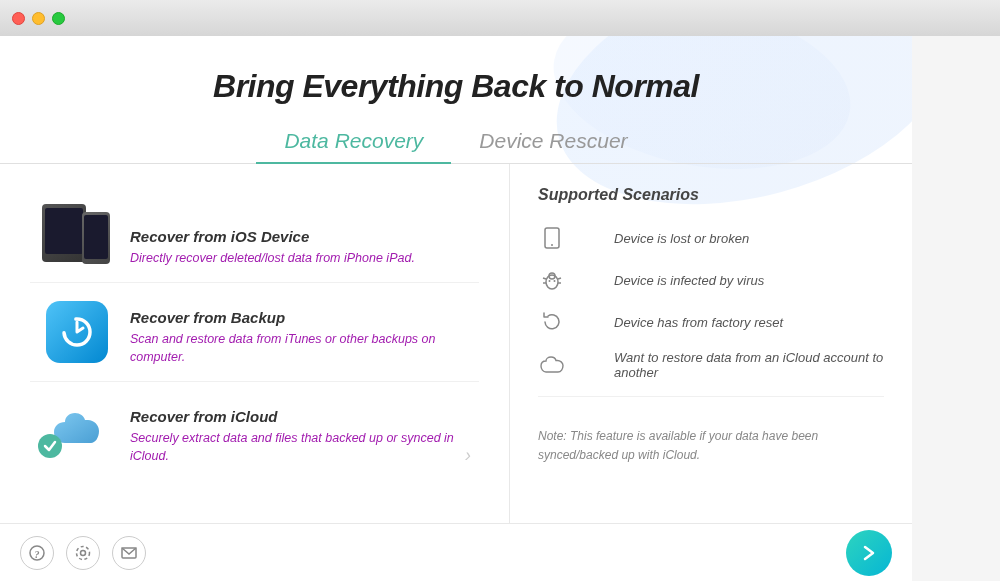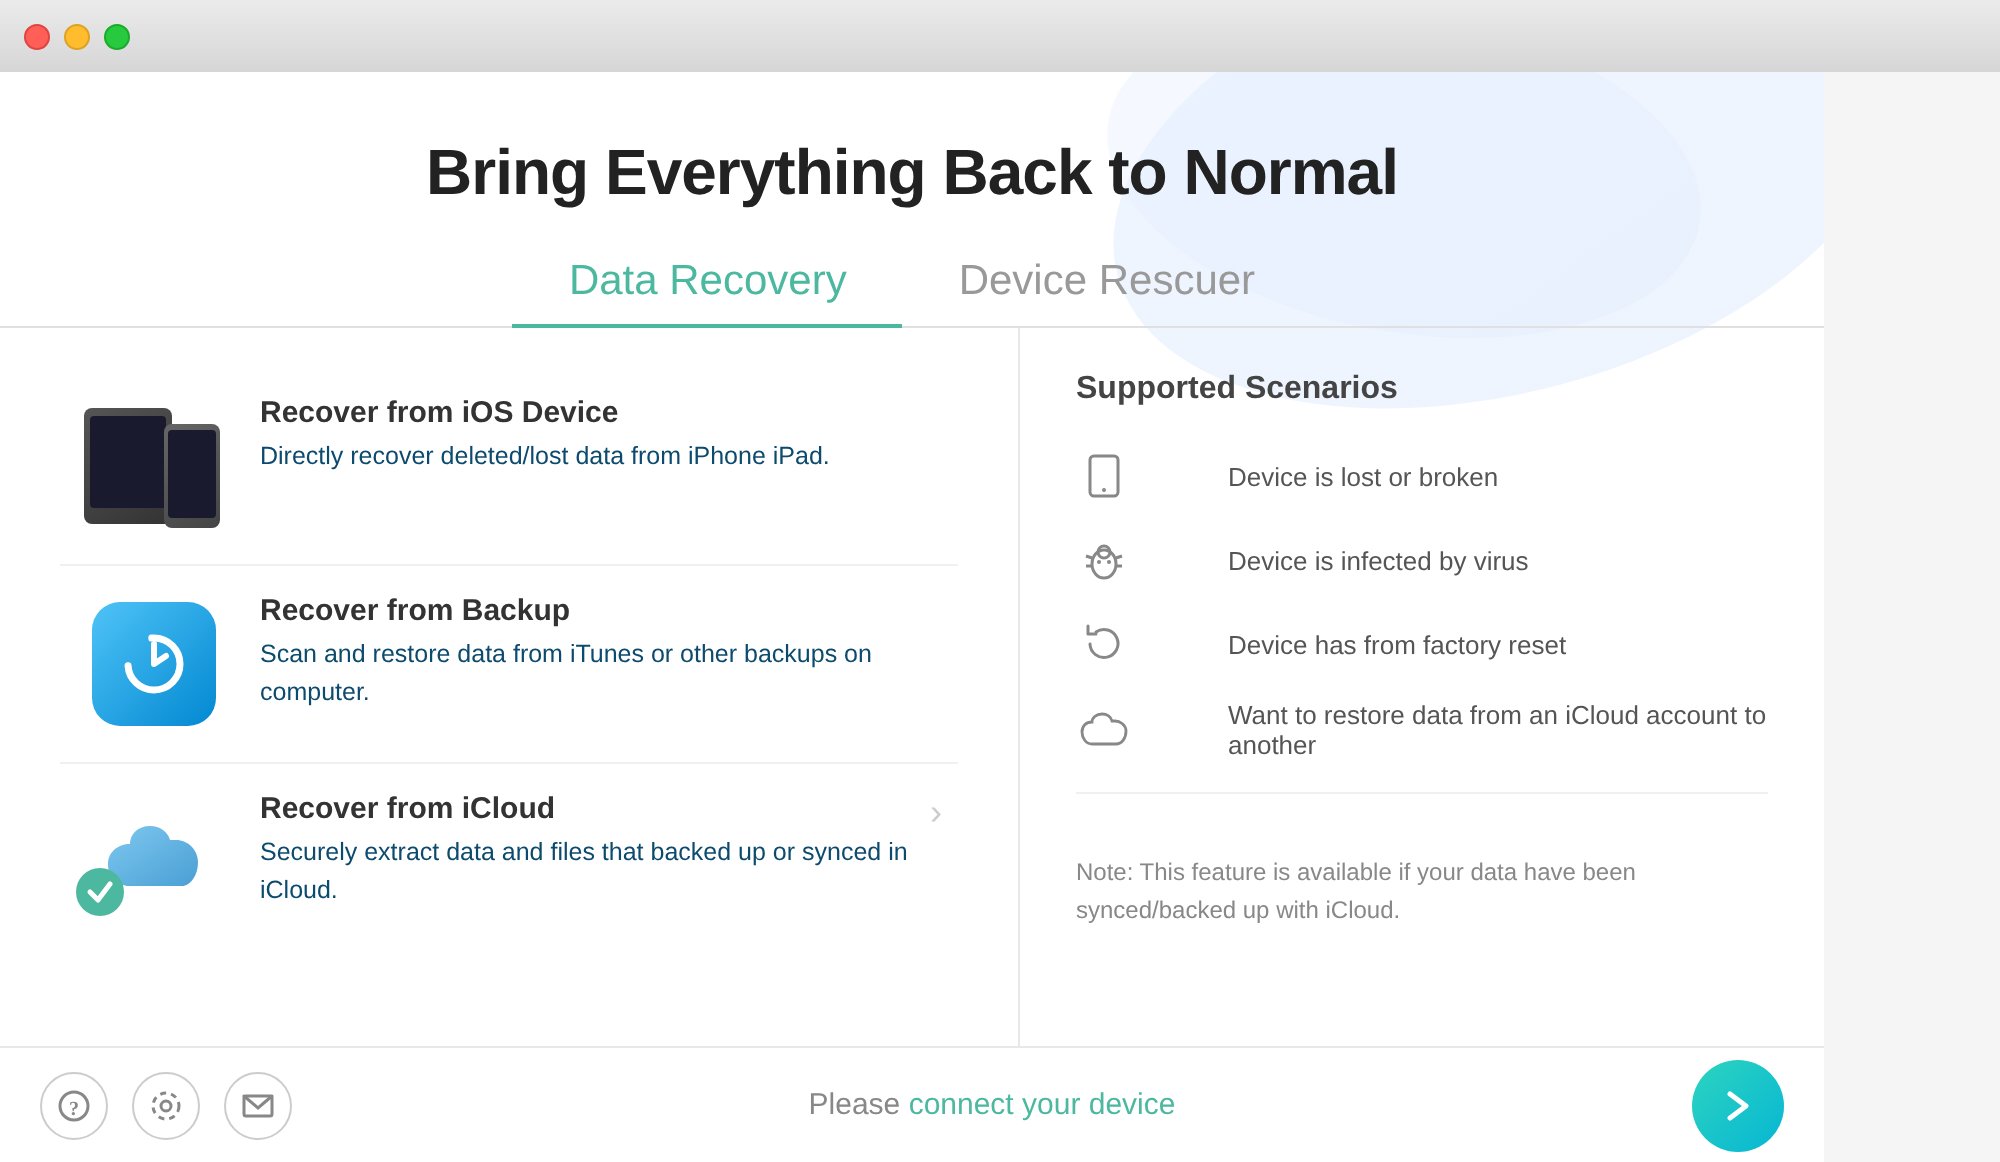--- a/index.html
+++ b/index.html
@@ -38,20 +38,21 @@
 
     
     .main {
       width: 912px;
       height: 545px;
       background: white;
       display: flex;
       flex-direction: column;
       position: relative;
       overflow: hidden;
+      font-style: italic;
     }
 
     
     .bg-decoration {
       position: absolute;
       top: -60px;
       right: -40px;
       width: 400px;
       height: 220px;
       background: linear-gradient(135deg, rgba(220,235,255,0.5) 0%, rgba(200,220,250,0.3) 100%);
@@ -126,21 +127,21 @@
 
     
     .left-panel {
       width: 510px;
       padding: 20px 30px;
       border-right: 1px solid #e8e8e8;
     }
 
     .recovery-option {
       display: flex;
-      align-items: flex-start;
+      align-items: flex-end;
       padding: 14px 12px;
       border-bottom: 1px solid #f0f0f0;
       cursor: pointer;
       position: relative;
     }
     .recovery-option:last-child {
       border-bottom: none;
     }
 
     .option-icon {
@@ -227,21 +228,21 @@
     }
 
     .option-text h3 {
       font-size: 15px;
       font-weight: 600;
       color: #333;
       margin-bottom: 4px;
     }
     .option-text p {
       font-size: 12.5px;
-      color: #0c4a6e;
+      color: #a21caf;
       line-height: 1.5;
     }
 
     .option-arrow {
       position: absolute;
       right: 8px;
       color: #ccc;
       font-size: 18px;
     }
 
@@ -485,23 +486,20 @@
         </svg>
       </div>
       <div class="bottom-icon-btn">
         <svg width="16" height="16" viewBox="0 0 16 16">
           <rect x="1" y="3" width="14" height="10" rx="1" fill="none" stroke="#888" stroke-width="1.5"></rect>
           <polyline points="1,3 8,9 15,3" fill="none" stroke="#888" stroke-width="1.5" stroke-linecap="round"></polyline>
         </svg>
       </div>
     </div>
 
-    <div class="bottom-status">
-      Please <span>connect your device</span>
-    </div>
 
     <div class="next-btn">
       <svg width="20" height="20" viewBox="0 0 20 20">
         <polyline points="6,4 14,10 6,16" fill="none" stroke="white" stroke-width="2.5" stroke-linecap="round" stroke-linejoin="round"></polyline>
       </svg>
     </div>
   </div>
 </div>
 
 </body></html>

